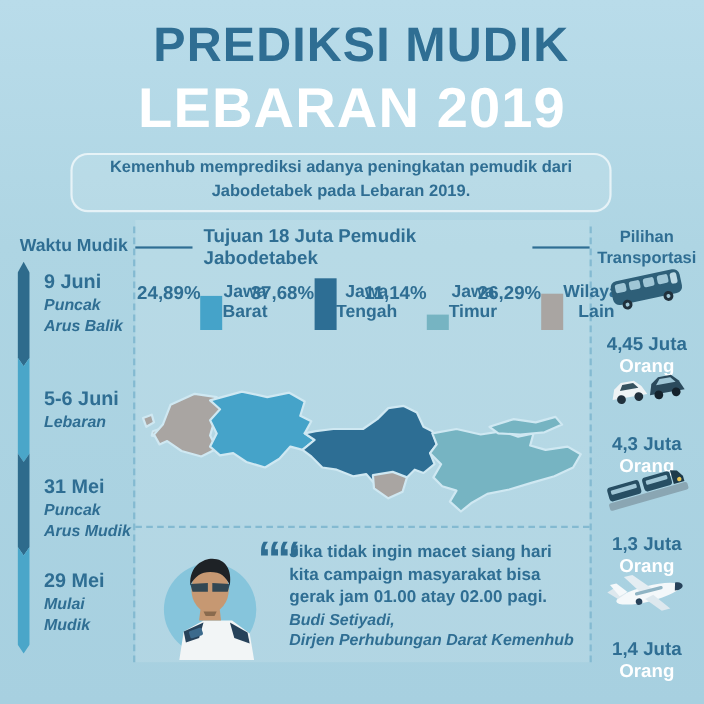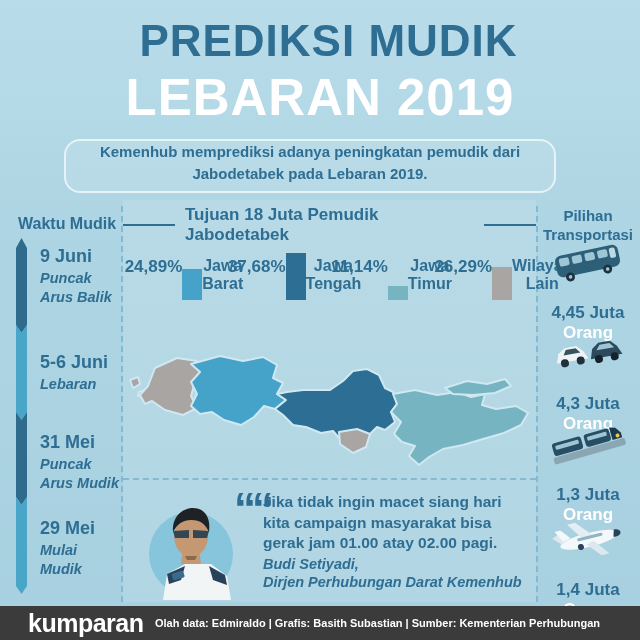--- a/index.html
+++ b/index.html
@@ -271,18 +271,14 @@
             <rect x="28" y="24" width="26" height="3" rx="1.5" fill="#8fb4c4"></rect>
             <circle cx="30" cy="33" r="3" fill="#27425a"></circle>
           </g>
         </svg>
       </div>
       <div class="val">1,4 Juta</div>
       <div class="unit">Orang</div>
     </div>
   </div>
 
-  <div class="footer">
-    <div class="brand">kumparan</div>
-    <div class="credits">Olah data: Edmiraldo | Grafis: Basith Subastian | Sumber: Kementerian Perhubungan</div>
-  </div>
 
 </div>
 
 </body></html>

